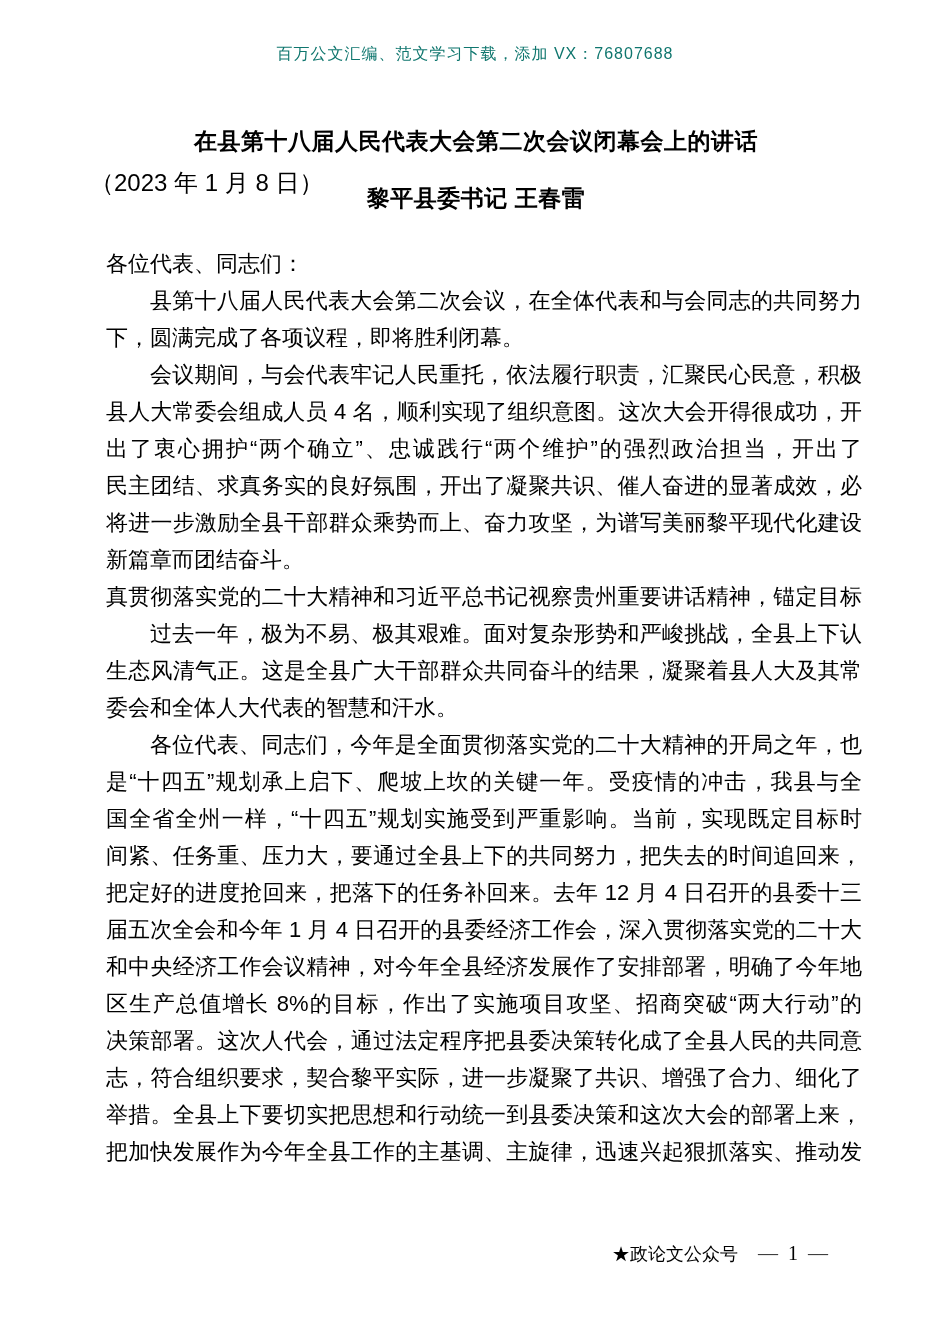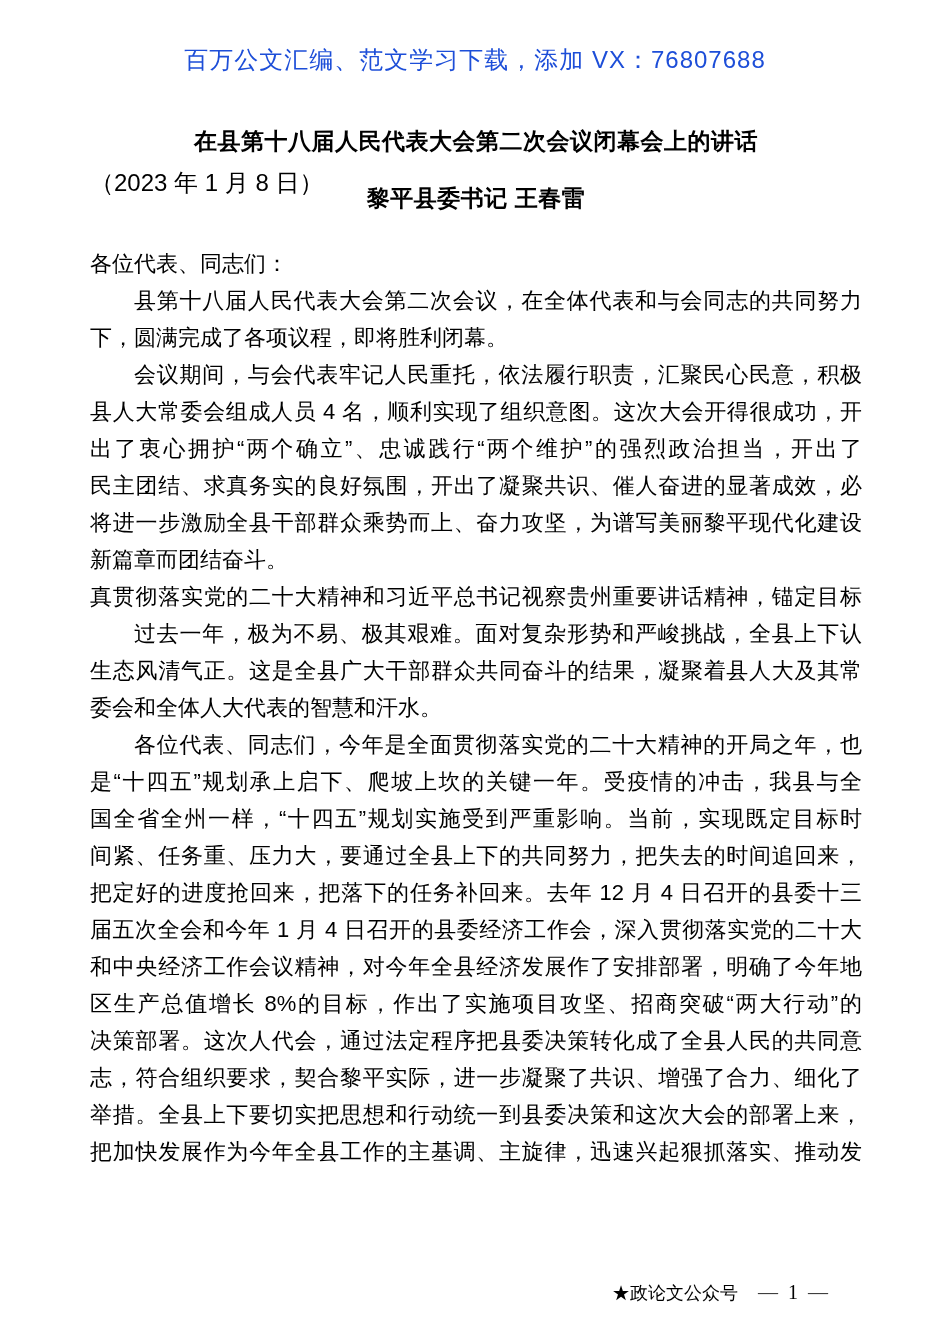--- a/index.html
+++ b/index.html
@@ -11,23 +11,23 @@
     font-family: "Liberation Sans", sans-serif;
     color: #000000;
     overflow: hidden;
   }
   .promo-banner {
     position: absolute;
     top: 44px;
     left: 0;
     width: 100%;
     text-align: center;
-    font-size: 24px;
+    font-size: 16px;
     letter-spacing: 1px;
-    color: #1d4ed8;
+    color: #0f766e;
   }
   .doc-title {
     position: absolute;
     top: 79px;
     left: 90px;
     width: 772px;
     text-align: center;
     font-size: 23px;
     font-weight: 700;
     letter-spacing: 0.5px;
@@ -60,26 +60,27 @@
     width: 772px;
     font-size: 22px;
     line-height: 37px;
   }
   .line {
     text-align: justify;
     text-align-last: justify;
     text-justify: inter-character;
     overflow: hidden;
     white-space: nowrap;
+    margin-left: 16px;
   }
   .line.plast { text-align-last: left; }
   .line.indent { text-indent: 44px; }
   .page-footer {
     position: absolute;
-    top: 1281px;
+    top: 1242px;
     right: 112px;
     font-size: 18px;
     white-space: nowrap;
   }
   .page-footer .brand { font-size: 18px; }
   .page-footer .pagenum-wrap {
     font-family: "Liberation Serif", serif;
     font-size: 20px;
     margin-left: 10px;
   }

